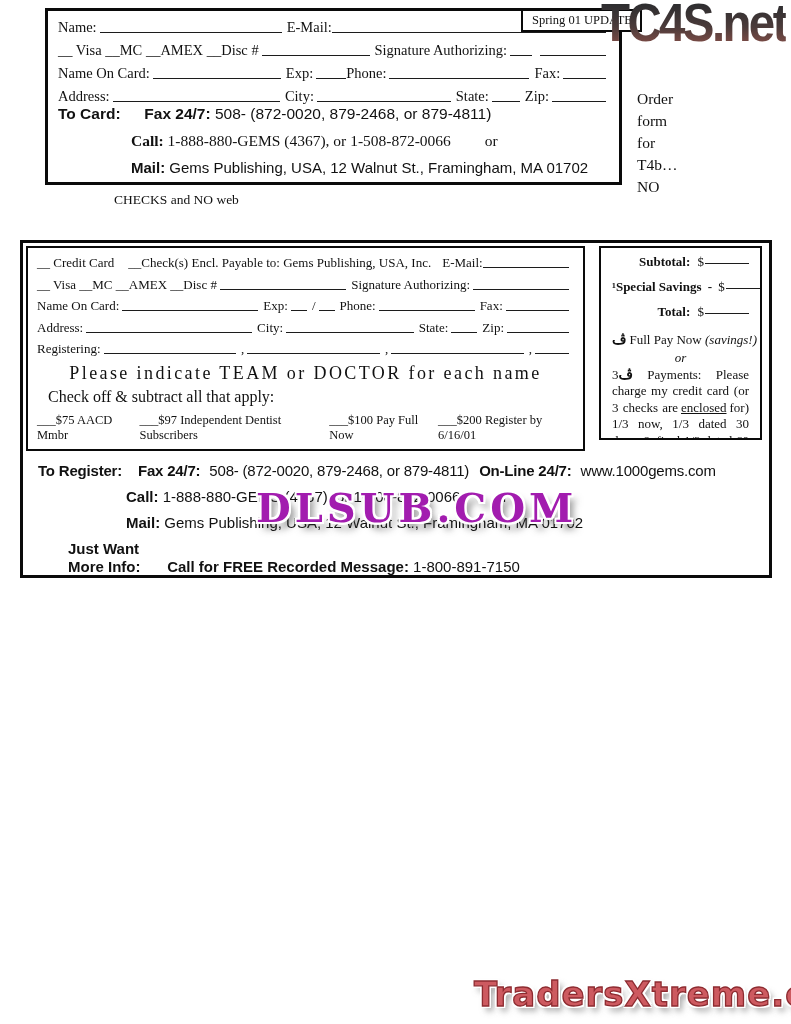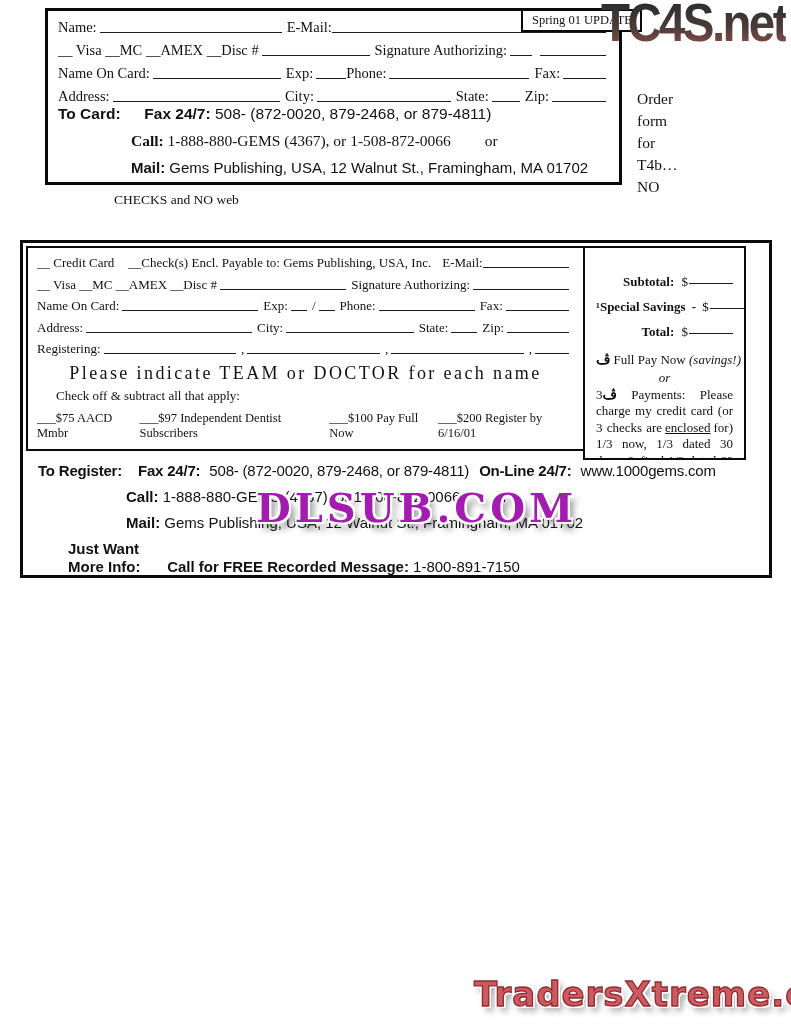--- a/index.html
+++ b/index.html
@@ -29,26 +29,26 @@
   .side-note{position:absolute;left:637px;top:88px;font-size:15.5px;line-height:22px;}
   .checks-note{position:absolute;left:114px;top:192px;font-size:13.5px;}
 
   
   .box2{position:absolute;left:20px;top:240px;width:746px;height:332px;border:3px solid #0a0a0a;background:#fff;}
   .formbox{position:absolute;left:3px;top:3px;width:537px;height:194px;border:2px solid #0a0a0a;
            padding:7px 9px 0;font-size:13px;overflow:hidden;}
   .formbox .row{margin-bottom:5.5px;}
   .team-note{text-align:center;letter-spacing:2.4px;font-size:18px;margin:3px 0 4px;}
   .savings .hd{font-weight:bold;text-decoration:underline;font-size:13.5px;}
-  .savings .nt{margin-left:19px;font-size:13px;}
+  .savings .nt{margin-left:11px;font-size:16px;}
   .checkoffs{display:flex;justify-content:space-between;font-size:12.5px;margin-top:7px;}
   .refund{text-align:center;font-style:italic;font-size:13px;line-height:15px;margin-top:9px;}
 
-  .panel{position:absolute;left:560px;top:3px;width:137px;height:186px;border:2.5px solid #0a0a0a;
-         padding:24px 11px 0;font-size:13px;overflow:hidden;}
+  .panel{position:absolute;left:576px;top:3px;width:137px;height:186px;border:2.5px solid #0a0a0a;
+         padding:4px 11px 0;font-size:13px;overflow:hidden;}
   .p-money{text-align:right;margin-bottom:7px;white-space:nowrap;}
   .p-money .bl{width:44px;margin:0 0 2px 1px;}
   .p-dash{font-weight:bold;margin:0 3px;}
   .chk{font-weight:bold;font-size:14px;margin-right:3px;}
   .p-full{margin-top:11px;white-space:nowrap;}
   .p-or{text-align:center;font-style:italic;margin:2px 0 1px;}
   .p-3pay{text-align:justify;line-height:16.4px;}
   .uw{text-decoration:underline;margin:0 3px;}
 
   

